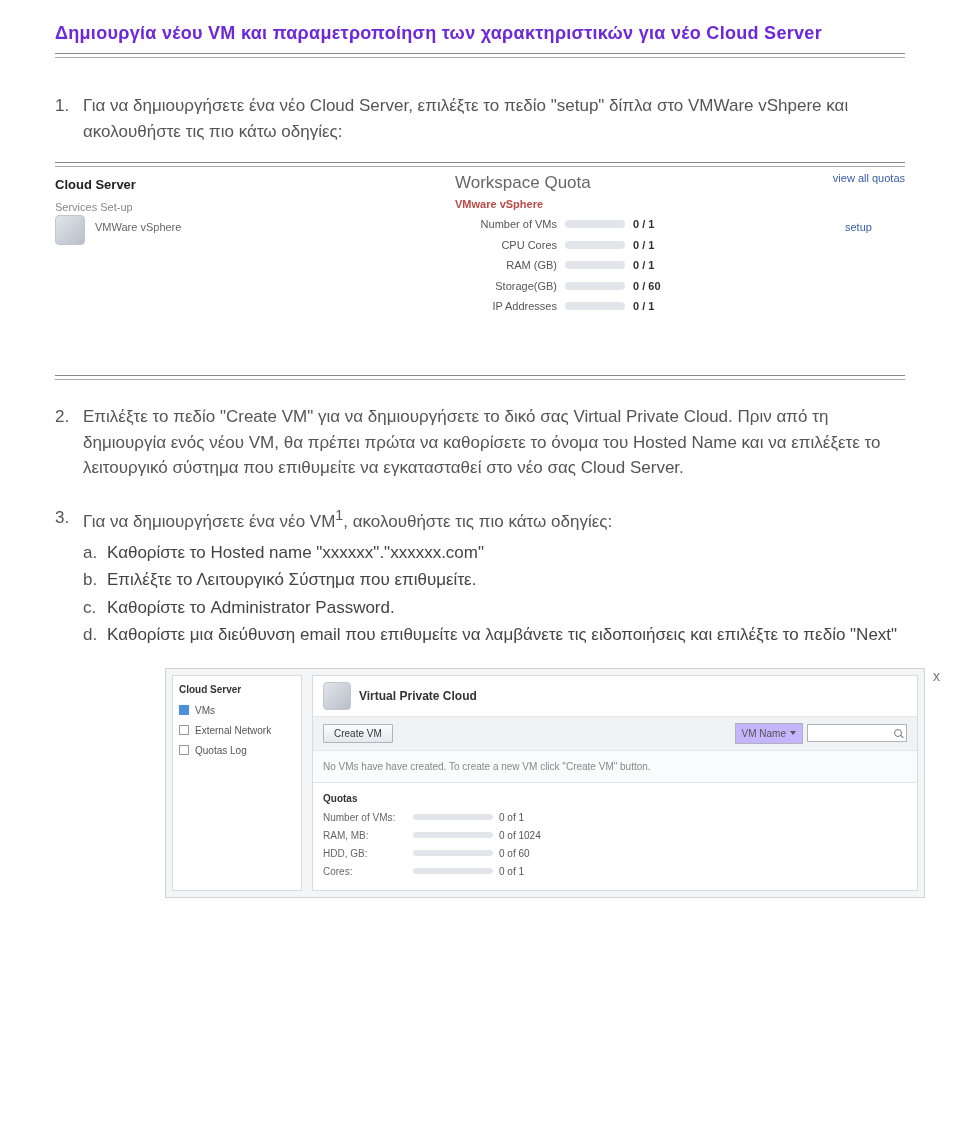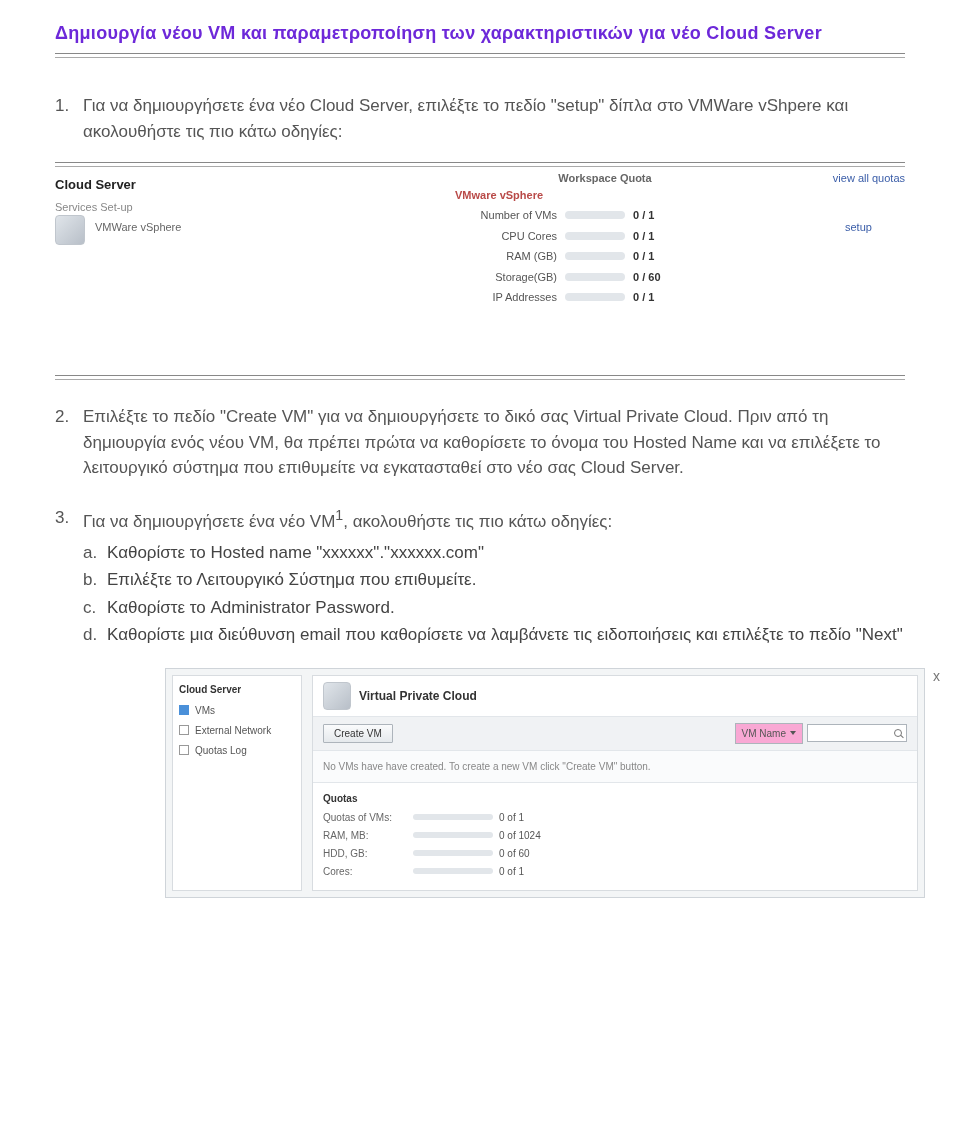--- a/index.html
+++ b/index.html
@@ -91,24 +91,23 @@
       padding-top: 4px;
       width: 60px;
     }
     .quota-block {
       position: absolute;
       left: 400px;
       top: 8px;
       width: 300px;
     }
     .quota-head {
-      font-size: 11px;
+      font-size: 17px;
       color: #666;
-      font-weight: bold;
-      text-align: center;
+      font-weight: normal;
     }
     .quota-sub {
       font-size: 11px;
       color: #b94a48;
       font-weight: bold;
       margin-bottom: 4px;
     }
     .quota-row {
       display: flex;
       align-items: center;
@@ -242,21 +241,21 @@
       border: 1px solid #adb4bb;
       background: linear-gradient(#fafbfc, #e5e9ec);
       border-radius: 1px;
       font-size: 10px;
       color: #333;
       cursor: pointer;
     }
     .toolbar-spacer { flex: 1; }
     .dropdown {
       border: 1px solid #adb4bb;
-      background: #f9a8d4;
+      background: #c4b5fd;
       padding: 2px 6px;
       font-size: 10px;
       display: flex;
       align-items: center;
       gap: 4px;
       margin-right: 4px;
     }
     .tri {
       width: 0; height: 0;
       border-left: 3px solid transparent;
@@ -400,21 +399,21 @@
       <div class="sub-row">
         <div class="sub-letter">b.</div>
         <div>Επιλέξτε το Λειτουργικό Σύστημα που επιθυμείτε.</div>
       </div>
       <div class="sub-row">
         <div class="sub-letter">c.</div>
         <div>Καθορίστε το Administrator Password.</div>
       </div>
       <div class="sub-row">
         <div class="sub-letter">d.</div>
-        <div>Καθορίστε μια διεύθυνση email που καθορίσετε να λαμβάνετε τις ειδοποιήσεις και επιλέξτε το πεδίο "Next"</div>
+        <div>Καθορίστε μια διεύθυνση email που επιθυμείτε να λαμβάνετε τις ειδοποιήσεις και επιλέξτε το πεδίο "Next"</div>
       </div>
     </div>
   </div>
 
   <div class="shot2-wrap">
     <div class="close-x">x</div>
     <div class="shot2">
       <div class="shot2-top">
         <div class="sidebar2">
           <div class="cs-title">Cloud Server</div>
@@ -444,21 +443,21 @@
               <div class="tri"></div>
             </div>
             <div class="search-field">
               <div class="mag"></div>
             </div>
           </div>
           <div class="mp-empty">No VMs have have created. To create a new VM click "Create VM" button.</div>
           <div class="quotas2">
             <div class="q2-title">Quotas</div>
             <div class="q2-row">
-              <div class="q2-label">Quotas of VMs:</div>
+              <div class="q2-label">Number of VMs:</div>
               <div class="q2-bar"></div>
               <div>0 of 1</div>
             </div>
             <div class="q2-row">
               <div class="q2-label">RAM, MB:</div>
               <div class="q2-bar"></div>
               <div>0 of 1024</div>
             </div>
             <div class="q2-row">
               <div class="q2-label">HDD, GB:</div>

